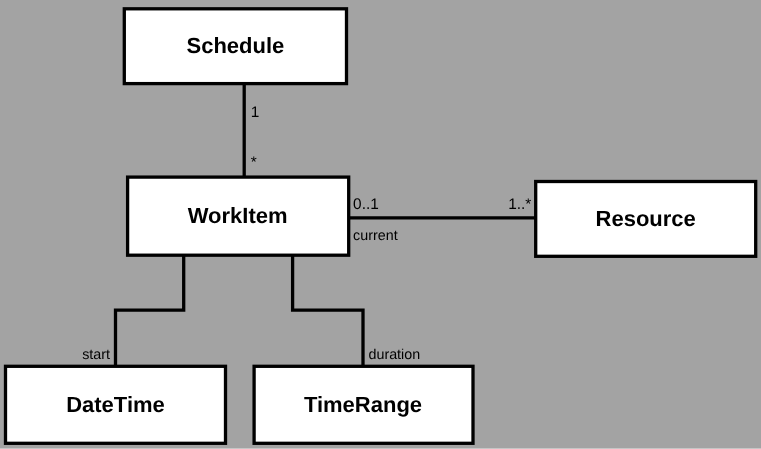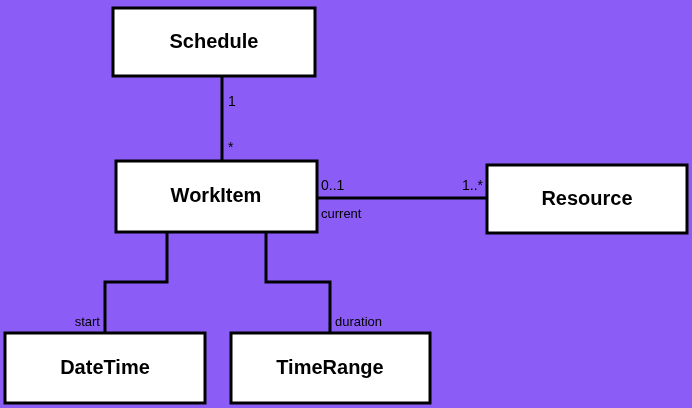--- a/index.html
+++ b/index.html
@@ -4,21 +4,21 @@
 <style>
   html, body {
     margin: 0;
     padding: 0;
     background: #ffffff;
   }
   #diagram-root {
     position: relative;
     width: 692px;
     height: 408px;
-    background: #8b5cf6;
+    background: #a3a3a3;
     overflow: hidden;
     font-family: "Liberation Sans", sans-serif;
   }
   #diagram-svg {
     position: absolute;
     top: 0;
     left: 0;
     width: 692px;
     height: 408px;
     display: block;

